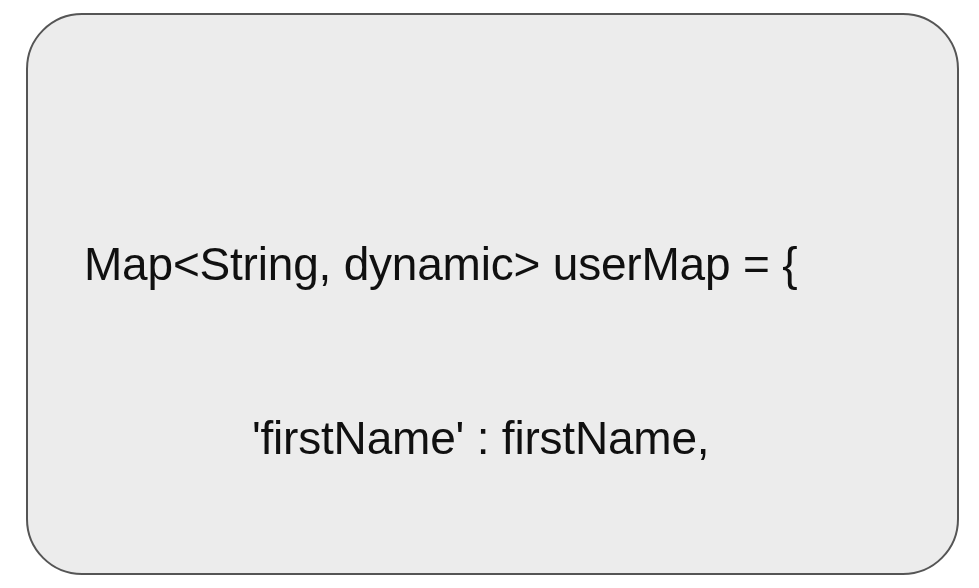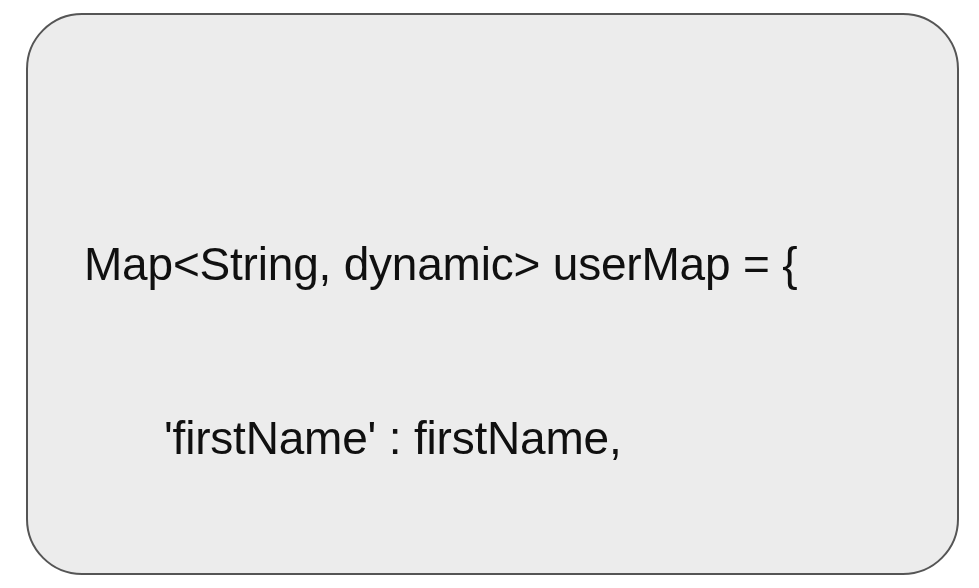--- a/index.html
+++ b/index.html
@@ -50,21 +50,21 @@
   }
 
   .code-line {
     display: block;
     white-space: pre;
     min-height: 58px;
   }
 
   
   .ind-0 { padding-left: 0px; }
-  .ind-1 { padding-left: 80px; }
+  .ind-1 { padding-left: 80px; text-align: center; }
 </style>
 </head>
 <body>
 
 <div id="canvas">
 
   <div class="code-card">
 
     <div class="code-block">
       <span class="code-line ind-0">Map&lt;String, dynamic&gt; userMap = {</span>

